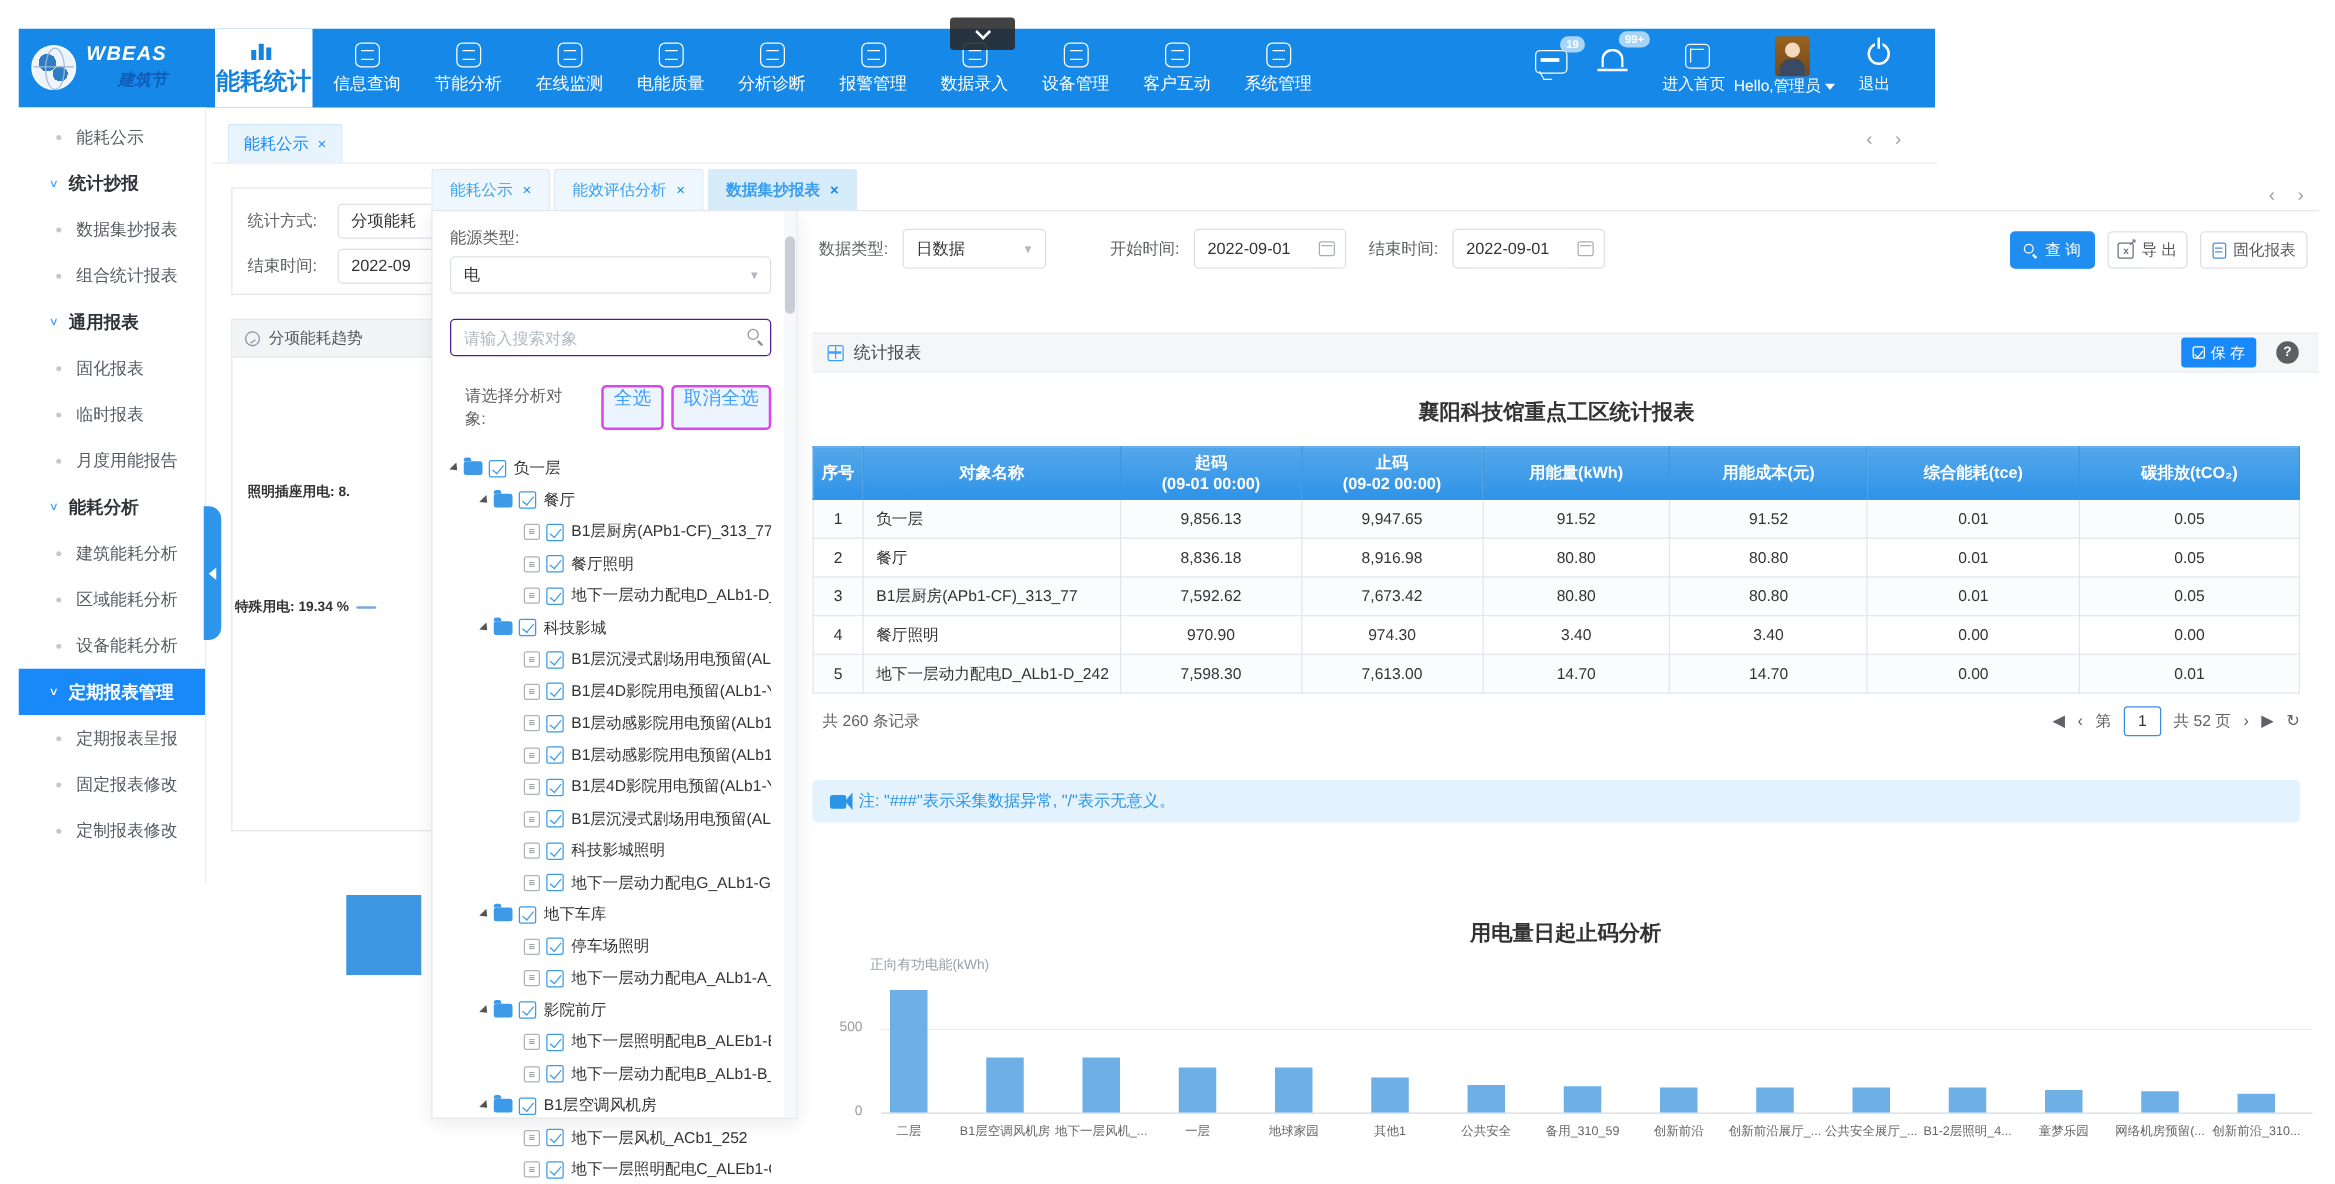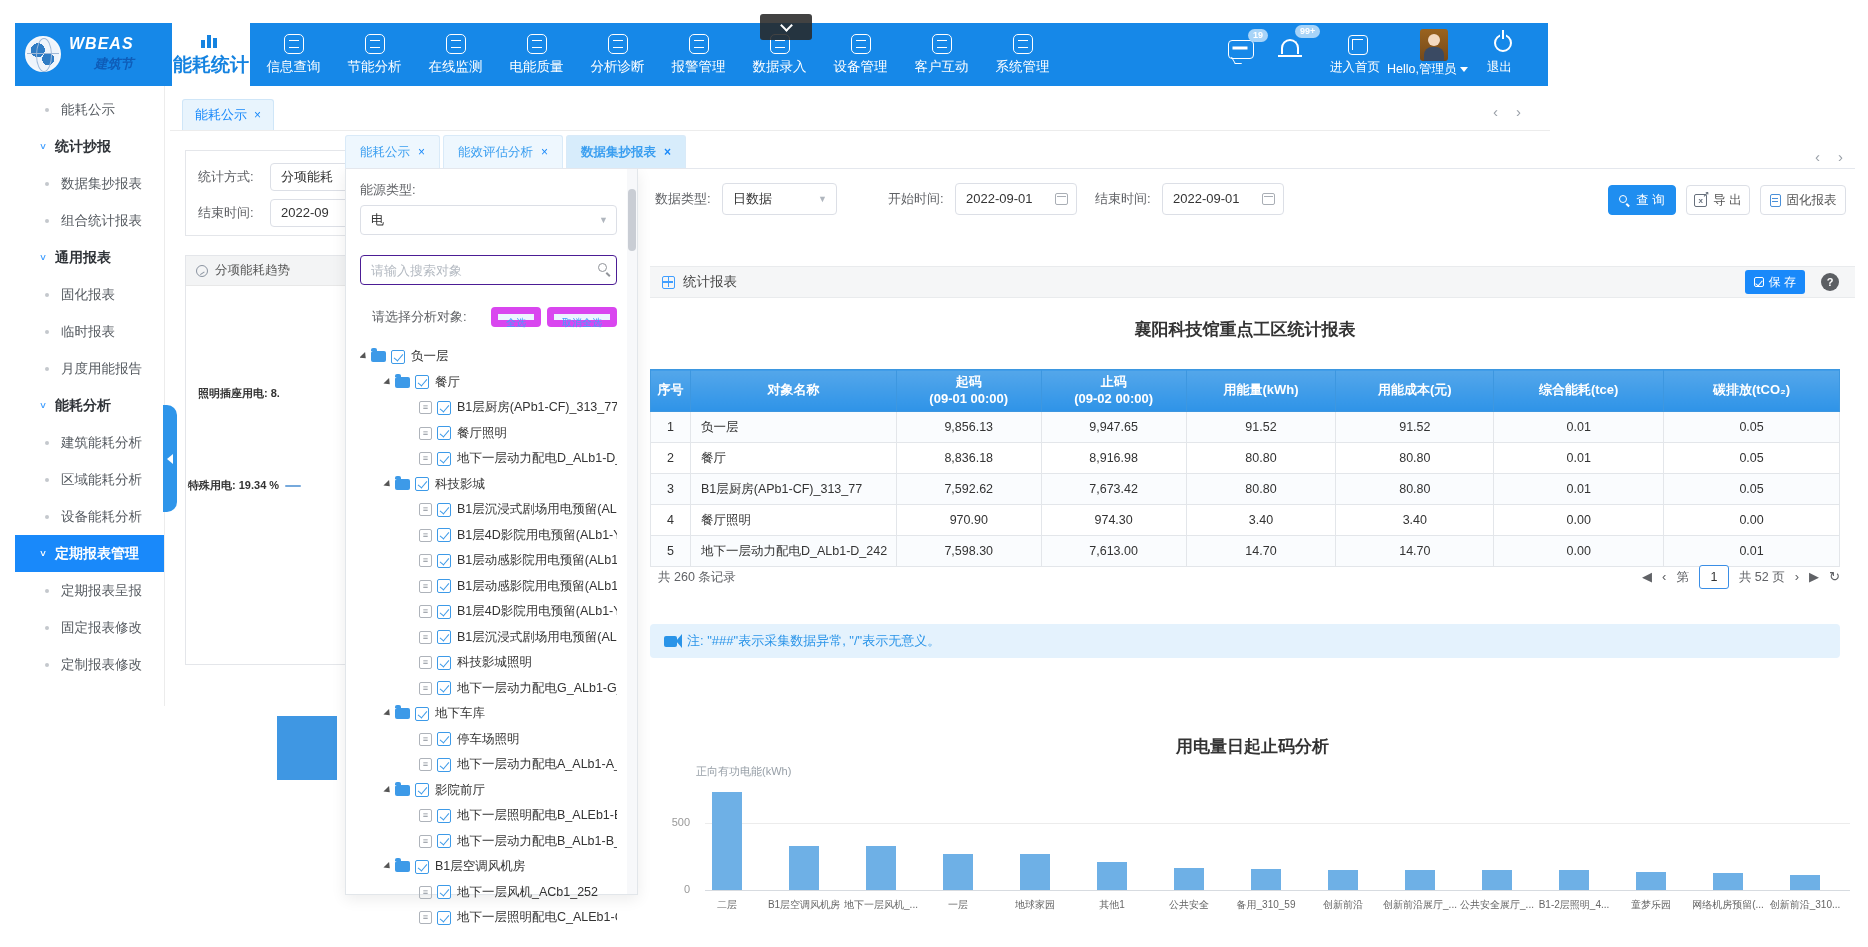--- a/index.html
+++ b/index.html
@@ -106,21 +106,21 @@
   .t-lbl { font-size:13px; color:#606266; margin-bottom:6px; }
   .t-select { position:relative; height:30px; border:1px solid #dcdfe6; border-radius:4px; line-height:28px; padding:0 10px; font-size:13px; color:#333; }
   .t-select .dd { position:absolute; right:8px; top:0; color:#b0b6be; font-size:9px; line-height:28px; }
   .t-search { position:relative; height:30px; border:1px solid #4c1d95; border-radius:4px; margin-top:20px; }
   .t-search input { width:100%; height:100%; border:none; outline:none; padding:0 28px 0 10px; font-size:13px; color:#333; background:transparent; font-family:inherit; }
   .t-search input::placeholder { color:#b4bac2; }
   .mag { position:absolute; right:9px; top:7px; width:9px; height:9px; border:1.5px solid #909399; border-radius:50%; }
   .mag::after { content:""; position:absolute; left:8px; top:8px; width:5px; height:1.5px; background:#909399; transform:rotate(45deg); transform-origin:0 0; }
   .t-selrow { display:flex; align-items:center; margin-top:11px; }
   .t-selrow .t-lbl { margin:12px; flex:1; }
-  .pill { height:20px; line-height:18px; padding:0 8px; background:#ecf5ff; border:7px solid #d946ef; color:#409eff; font-size:10px; border-radius:4px; margin-left:6px; cursor:pointer; }
+  .pill { height:36px; line-height:18px; padding:0 8px; background:#ecf5ff; border:2px solid #d946ef; color:#409eff; font-size:15px; border-radius:4px; margin-left:6px; cursor:pointer; }
   #tree-mount { margin-top:6px; height:585px; overflow:hidden; }
   .tree-row { height:25.5px; display:flex; align-items:center; white-space:nowrap; overflow:hidden; cursor:pointer; }
   .tri { width:0; height:0; border-left:4px solid transparent; border-right:4px solid transparent; border-top:5px solid #555; transform:rotate(-45deg); margin-right:3px; flex:none; }
   .tri-sp { width:11px; flex:none; }
   .fold { width:15px; height:11px; background:#3d9ae8; border-radius:2px; position:relative; margin-right:5px; flex:none; }
   .fold::before { content:""; position:absolute; left:0; top:-3px; width:6px; height:3px; background:#3d9ae8; border-radius:2px 2px 0 0; }
   .leaf-ic { width:13px; height:13px; border:1px solid #aeb3ba; border-radius:2px; color:#8a9099; font-size:9px; line-height:11px; text-align:center; margin-right:5px; flex:none; }
   .chk { width:14px; height:14px; border:1px solid #3d9ae8; border-radius:2px; background:#fff; position:relative; margin-right:6px; flex:none; }
   .chk::after { content:""; position:absolute; left:4px; top:1px; width:4px; height:8px; border-right:1.5px solid #3d9ae8; border-bottom:1.5px solid #3d9ae8; transform:rotate(40deg); }
   .tree-txt { font-size:12.5px; color:#333; overflow:hidden; }
@@ -155,21 +155,21 @@
   .bars-ic i { display:block; width:3px; background:#7e8c9a; }
   #save-btn { position:absolute; right:50px; height:24px; padding:0 9px; background:#1989fa; color:#fff; font-size:12px;
     border-radius:3px; display:flex; align-items:center; gap:5px; cursor:pointer; }
   .save-chk { width:10px; height:10px; border:1.2px solid #fff; border-radius:2px; position:relative; }
   .save-chk::after { content:""; position:absolute; left:2.5px; top:0.5px; width:3px; height:6px; border-right:1.2px solid #fff; border-bottom:1.2px solid #fff; transform:rotate(40deg); }
   #help-dot { position:absolute; right:16px; width:18px; height:18px; border-radius:50%; background:#5c5f63; color:#fff;
     font-size:11px; font-weight:bold; text-align:center; line-height:18px; cursor:pointer; }
 
   .big-title { position:absolute; left:650px; width:1190px; text-align:center; font-size:17px; font-weight:bold; color:#333; }
 
-  #report-table { position:absolute; left:650px; top:357px; width:1190px; border-collapse:collapse;margin-top:12px; }
+  #report-table { position:absolute; left:650px; top:357px; width:1190px; border-collapse:collapse; }
   #report-table th { background:linear-gradient(#54a7ea,#2e93e8); color:#fff; font-size:13px; font-weight:bold;
     height:42px; border:1px solid #3d97e0; white-space:pre-line; line-height:1.3; }
   #report-table td { height:31px; border:1px solid #e3e6ea; font-size:12.5px; color:#333; text-align:center; }
   #report-table tr:nth-child(odd) td { background:#fafcfe; }
   #report-table td.name { text-align:left; padding-left:10px; }
 
   #pager { position:absolute; left:650px; top:562px; width:1190px; height:30px; }
   #total-text { position:absolute; left:8px; top:7px; font-size:12.5px; color:#606266; }
   .pgr { position:absolute; top:3px; display:flex; align-items:center; gap:10px; right:0; }
   .pg-ic { color:#606266; font-size:13px; cursor:pointer; line-height:24px; }

